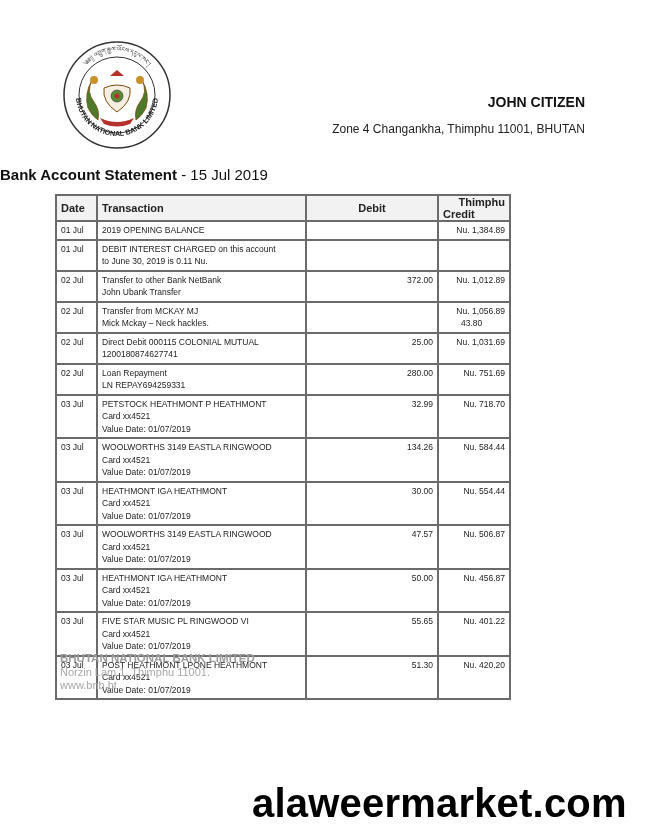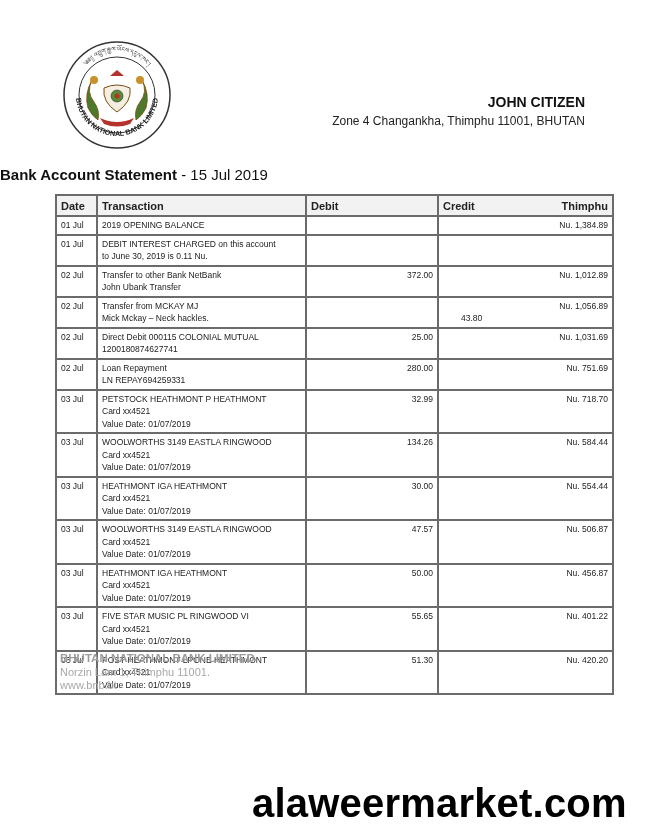--- a/index.html
+++ b/index.html
@@ -2,33 +2,33 @@
 <html><head>
 <meta charset="utf-8">
 <style>
   html, body { margin: 0; padding: 0; background: #ffffff; }
   body { width: 650px; height: 839px; position: relative; overflow: hidden;
          font-family: "Liberation Sans", sans-serif; color: #1a1a1a; }
 
   .logo { position: absolute; left: 62px; top: 40px; width: 110px; height: 110px; }
 
   .customer { position: absolute; right: 65px; top: 94px; text-align: right; }
-  .customer .name { font-size: 14px; font-weight: bold; color: #111; margin-bottom: 3px; text-align: right; }
+  .customer .name { font-size: 14px; font-weight: bold; color: #111; margin-bottom: 11px; text-align: right; }
   .customer .addr { font-size: 12px; line-height: 16px; color: #222; }
 
   .title { position: absolute; left: 0; width: 650px; top: 166px; text-align: left; font-size: 15px; color: #111; }
   .title b { font-weight: bold; }
 
-  table.stmt { position: absolute; left: 55px; top: 194px; width: 559px;
+  table.stmt { position: absolute; left: 55px; top: 194px; width: 456px;
                border-collapse: collapse; font-size: 8.5px; color: #222; }
   table.stmt td, table.stmt th { border: 2px solid #6b6b6b; padding: 2px 4px; vertical-align: top; }
   table.stmt th { background: #f2f2f2; font-size: 11px; font-weight: bold; height: 19px; vertical-align: middle; padding: 0 4px; }
   th.date-h { text-align: left; width: 31px; }
   th.tx-h { text-align: left; width: 199px; }
-  th.debit-h { text-align: left; width: 122px; }
+  th.debit-h { text-align: center; width: 122px; }
   th.cb-h { text-align: left; }
   th.cb-h .bal-h { float: right; }
 
   td.date { white-space: nowrap; }
   td.tx div { line-height: 12.5px; }
   td.date { line-height: 12.5px; }
   td.num { text-align: right; vertical-align: bottom; line-height: 12.5px; }
   td.cb { vertical-align: bottom; line-height: 12.5px; position: relative; }
   td.cb .credit { position: absolute; left: 22px; bottom: 2px; }
   td.cb .balance { float: right; }

